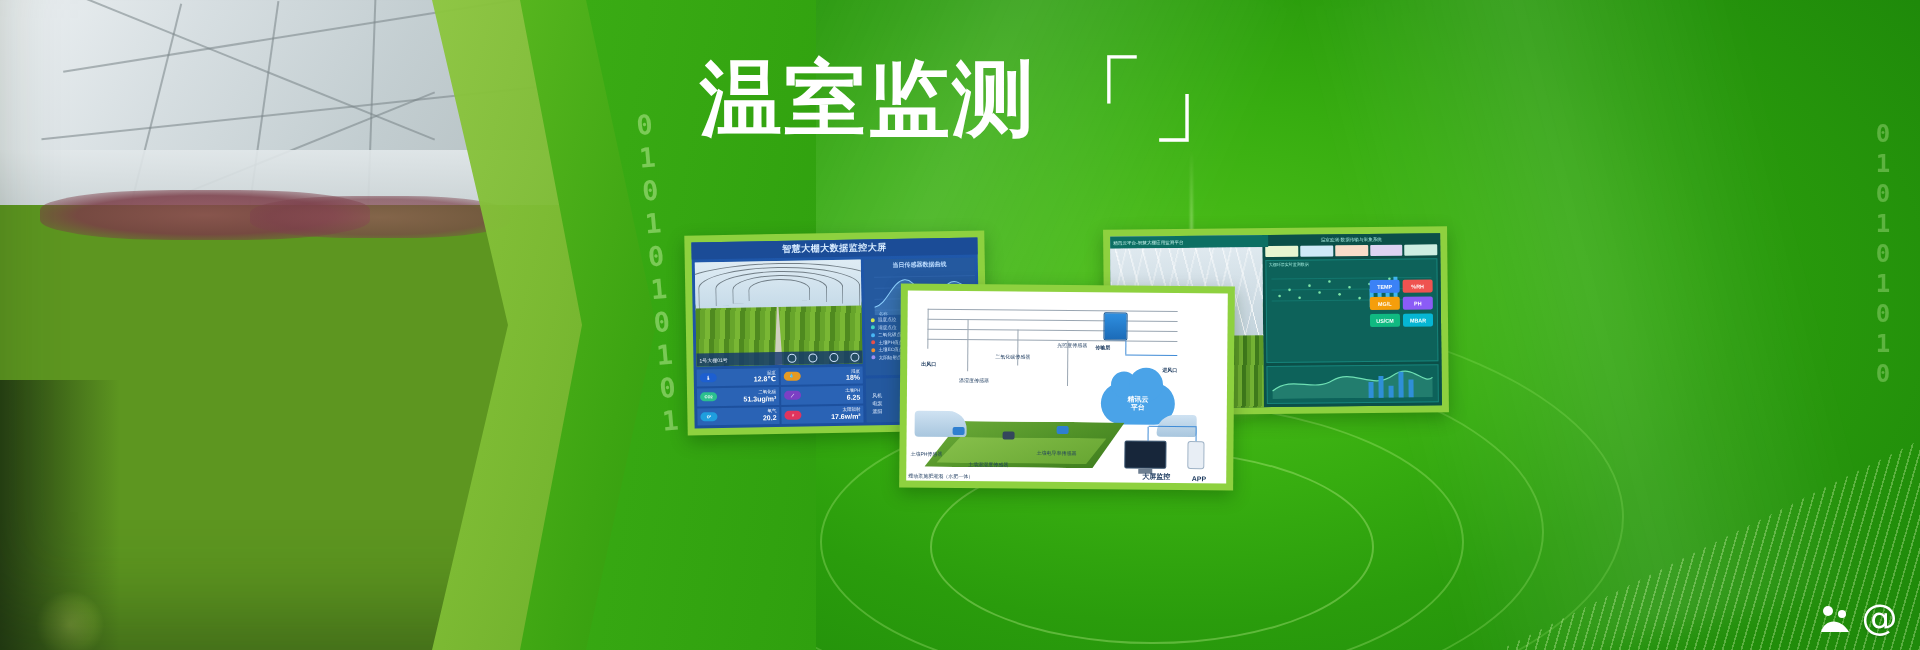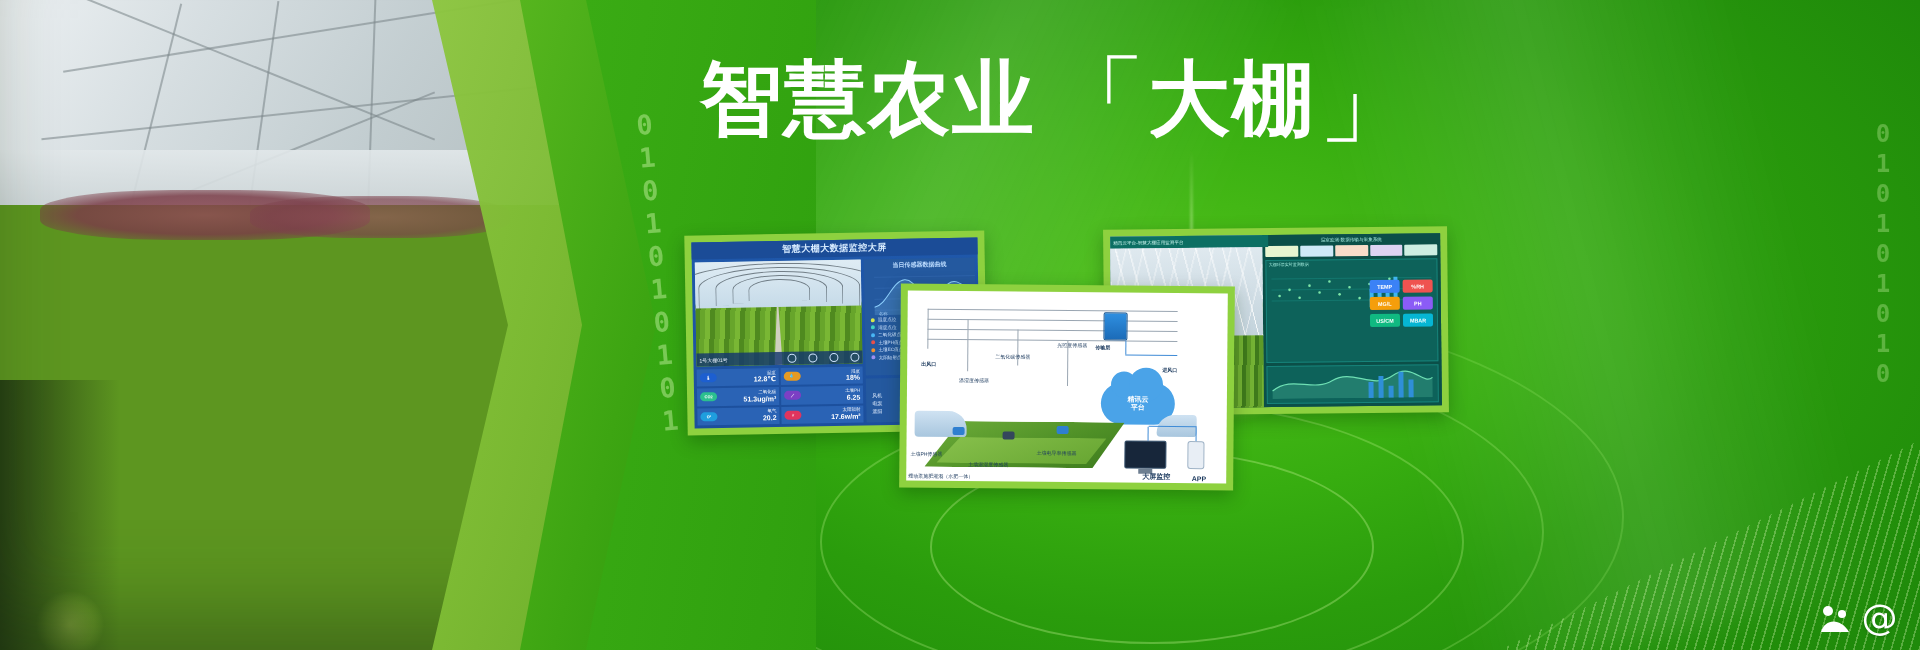--- a/index.html
+++ b/index.html
@@ -229,23 +229,22 @@
 
   <div class="chev chev-a"></div>
   <div class="chev chev-b"></div>
   <div class="chev chev-c"></div>
 
   <div class="binary">0101010101</div>
   <div class="binary2">010101010</div>
 
   <div id="headline">
     <div class="title-row">
-      <span class="cn-main">智慧农业</span>
+      <span class="cn-main">温室监测</span>
       <span class="brk brk-l">「</span>
-      <span class="cn-accent">大棚</span>
       <span class="brk">」</span>
     </div>
   </div>
 
   <div class="card" id="card-plat">
     <div class="plat">
       <div class="plat-l">
         <div class="plat-hdr">精讯云平台-智慧大棚应用监测平台</div>
         <div class="plat-truss"></div>
         <div class="plat-crop"></div>

